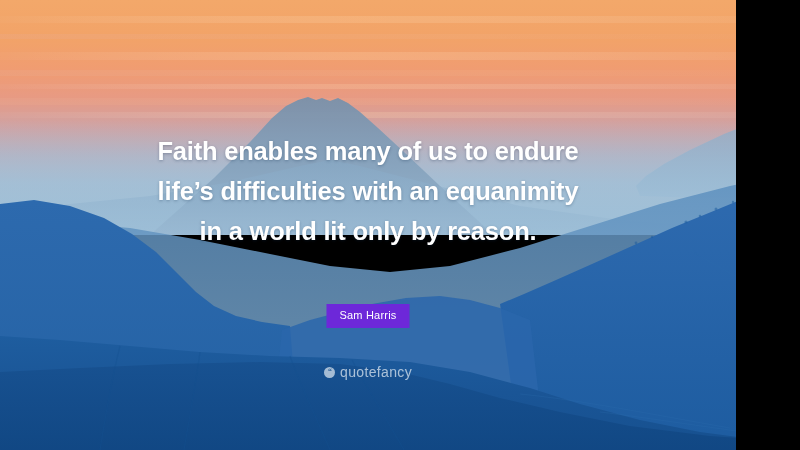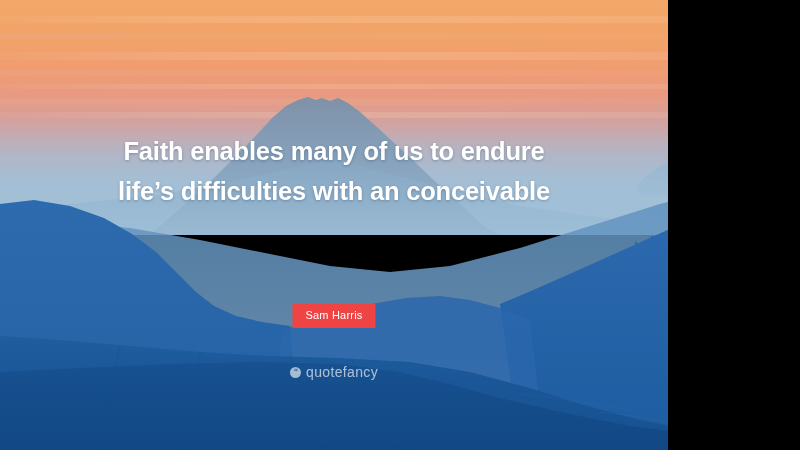--- a/index.html
+++ b/index.html
@@ -7,21 +7,21 @@
   html, body {
     width: 800px;
     height: 450px;
     overflow: hidden;
     background: #000;
     font-family: "Liberation Sans", sans-serif;
   }
 
   #poster {
     position: relative;
-    width: 668px;
+    width: 736px;
     height: 450px;
     overflow: hidden;
   }
 
   
   #scenery {
     position: absolute;
     inset: 0;
     width: 800px;
     height: 450px;
@@ -57,21 +57,21 @@
     letter-spacing: -0.2px;
     white-space: nowrap;
     text-shadow: 0 1px 3px rgba(12,40,70,0.30);
   }
 
   #author-badge {
     position: absolute;
     top: 304px;
     left: 50%;
     transform: translateX(-50%);
-    background: #ef4444;
+    background: #6d28d9;
     color: #ffffff;
     font-family: "Liberation Sans", sans-serif;
     font-weight: 400;
     font-size: 11px;
     letter-spacing: 0.2px;
     line-height: 1;
     padding: 6px 13px 7px 13px;
     white-space: nowrap;
   }
 
@@ -257,21 +257,22 @@
       <circle cx="766" cy="189" r="1.2"></circle>
       <circle cx="636" cy="243" r="1.4"></circle>
       <circle cx="652" cy="237" r="1.2"></circle>
     </g>
   </svg>
 
   <div id="content">
 
     <blockquote id="quote-block">
       <span class="quote-line">Faith enables many of us to endure</span>
-      <span class="quote-line">life’s difficulties with an conceivable</span>
+      <span class="quote-line">life’s difficulties with an equanimity</span>
+      <span class="quote-line">in a world lit only by reason.</span>
     </blockquote>
 
     <div id="author-badge">
       <span>Sam Harris</span>
     </div>
 
     <div id="watermark">
       <span id="watermark-mark">“</span>
       <span id="watermark-text">quotefancy</span>
     </div>

